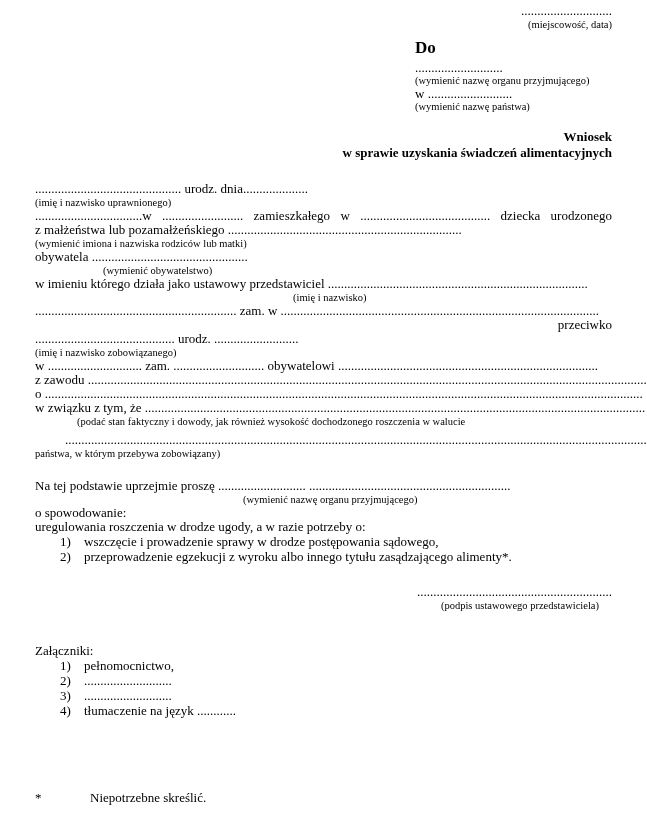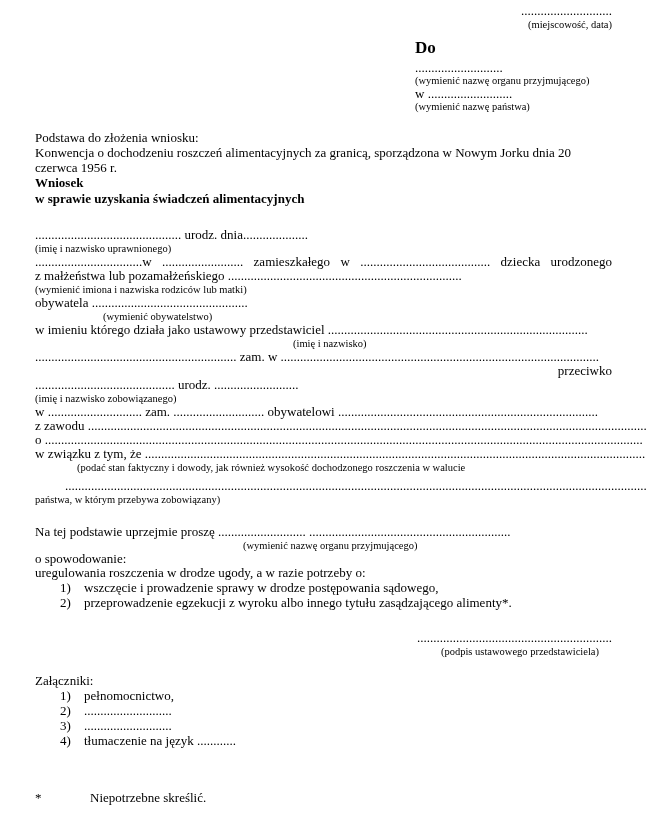--- a/index.html
+++ b/index.html
@@ -22,41 +22,42 @@
     line-height: 13px;
     white-space: nowrap;
   }
   .topright { text-align: right; }
   .addressee { margin: 8px 0 0 380px; }
   .addressee .to { font-size: 17px; line-height: 17px; margin-bottom: 5px; font-weight: bold; }
   .addressee .line, .addressee .hint { line-height: 13px; }
   .basis { margin-top: 18px; }
   .basis .text { line-height: 15px; }
   .title {
-    text-align: left;
+    margin-top: 16px;
+    text-align: right;
     font-weight: bold;
     line-height: 15.5px;
   }
   .body { margin-top: 22px; }
   .just { text-align: justify; text-align-last: justify; }
   .center { text-align: right; }
   .hint-origin { }
   .hint-citizenship { margin-left: 68px; }
   .hint-representative { margin-left: 258px; }
   .hint-reason1 { margin-left: 42px; }
   .reason-dots { margin-left: 30px; margin-top: 5px; }
   .hint-reason2 { }
   .request { margin-top: 19px; }
   .hint-request { margin-left: 208px; }
   .li { display: flex; line-height: 15px; margin-left: 25px; }
   .li .num { width: 24px; flex: 0 0 auto; }
   .li .txt { flex: 1 1 auto; }
   .signature { margin-top: 21px; text-align: right; }
   .signature .hint { padding-right: 13px; }
-  .attachments { margin-top: 15px; }
+  .attachments { margin-top: 31px; }
   .attachments .heading { line-height: 15px; }
   .footnote {
     position: absolute;
     top: 791px;
     left: 35px;
     display: flex;
   }
   .footnote .marker { width: 55px; flex: 0 0 auto; }
 </style>
 </head>
@@ -70,24 +71,20 @@
   </div>
 
   <div class="addressee">
     <div class="to">Do</div>
     <div class="line">...........................</div>
     <div class="hint">(wymienić nazwę organu przyjmującego)</div>
     <div class="line">w ..........................</div>
     <div class="hint">(wymienić nazwę państwa)</div>
   </div>
 
-  <div class="basis">
-    <div>Podstawa do złożenia wniosku:</div>
-    <div class="text">Konwencja o dochodzeniu roszczeń alimentacyjnych za granicą, sporządzona w Nowym Jorku dnia 20 czerwca 1956 r.</div>
-  </div>
 
   <div class="title">
     <div>Wniosek</div>
     <div>w sprawie uzyskania świadczeń alimentacyjnych</div>
   </div>
 
   <div class="body">
     <div class="line">............................................. urodz. dnia....................</div>
     <div class="hint">(imię i nazwisko uprawnionego)</div>
     <div class="just">.................................w ......................... zamieszkałego w ........................................ dziecka urodzonego</div>

